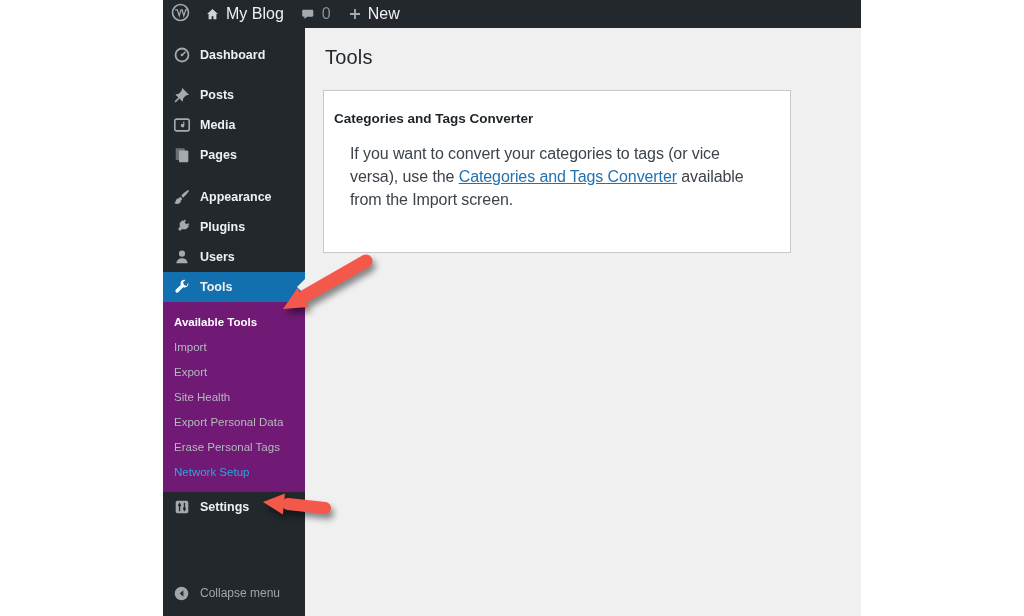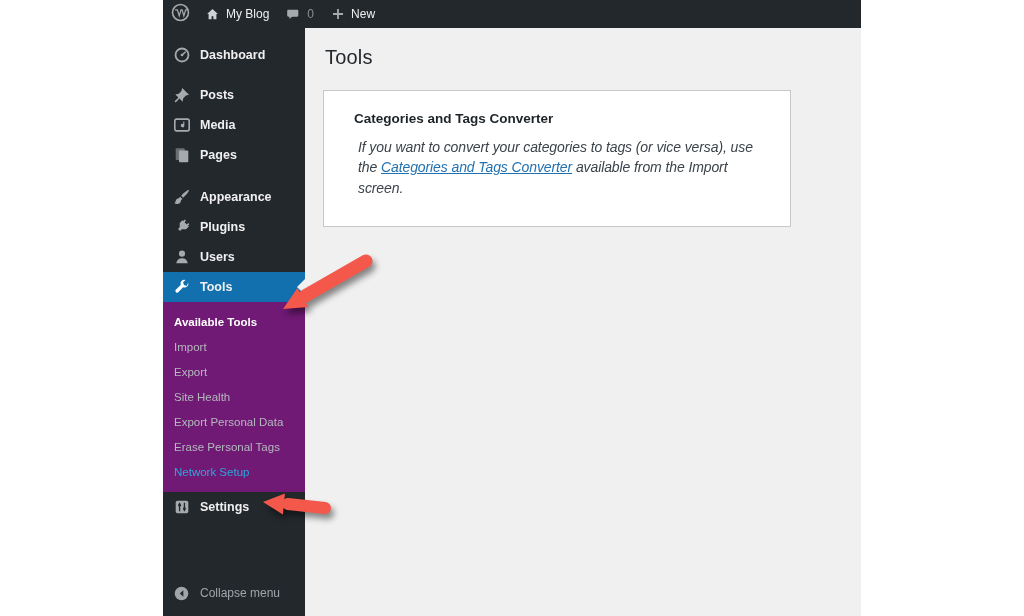--- a/index.html
+++ b/index.html
@@ -6,21 +6,21 @@
   body{
     width:1024px;height:616px;background:#ffffff;position:relative;
     font-family:"Liberation Sans", sans-serif;overflow:hidden;
     -webkit-font-smoothing:antialiased;
   }
   .app{position:absolute;left:163px;top:0;width:698px;height:616px;}
 
   
   .admin-bar{
     position:absolute;top:0;left:0;right:0;height:28px;background:#23282d;
-    display:flex;align-items:center;color:#f0f0f1;z-index:10;font-size:12px;
+    display:flex;align-items:center;color:#f0f0f1;z-index:10;font-size:16px;
   }
   .ab-item{display:flex;align-items:center;gap:6px;cursor:pointer;height:28px;}
   .ab-logo{margin-left:8px;color:#a7aaad;}
   .ab-site{margin-left:15px;}
   .ab-site .home-ic{color:#cfd3d7;display:flex;}
   .ab-comments{margin-left:17px;}
   .ab-comments .bub{color:#a7aaad;display:flex;}
   .ab-count{color:#8c8f94;}
   .ab-new{margin-left:17px;}
   .ab-new .plus{color:#a7aaad;display:flex;}
@@ -52,24 +52,24 @@
     position:absolute;bottom:8px;left:0;right:0;height:30px;display:flex;align-items:center;
     gap:9px;padding-left:9px;color:#a0a5aa;font-size:12px;font-weight:400;cursor:pointer;margin-top:24px;
   }
   .collapse-item .mi-icon{color:#a0a5aa;}
 
   
   .content{position:absolute;top:28px;left:142px;right:0;bottom:0;background:#f0f0f1;}
   .page-title{margin:18px 0 0 20px;font-size:20px;font-weight:400;color:#23282d;letter-spacing:.2px;}
   .card{
     margin:21px 0 0 18px;width:468px;box-sizing:border-box;background:#fff;
-    border:1px solid #c6c8cb;padding:20px 26px 24px 30px;
+    border:1px solid #c6c8cb;padding:20px 26px 24px 10px;
   }
   .card h2{margin:0 0 11px 0;font-size:13.5px;font-weight:700;color:#1d2327;}
-  .card p{margin:4px;font-size:14px;line-height:1.45;color:#3c434a;letter-spacing:-0.1px;max-width:418px;font-style:italic;}
+  .card p{margin:16px;font-size:16px;line-height:1.45;color:#3c434a;letter-spacing:-0.1px;max-width:418px;}
   .card a{color:#2271b1;text-decoration:underline;cursor:pointer;}
 
   
   .arrows{position:absolute;inset:0;z-index:40;pointer-events:none;}
   .arrows g{filter:drop-shadow(3px 5px 3px rgba(0,0,0,.45));}
 </style>
 </head>
 <body>
 
 <div class="app">

